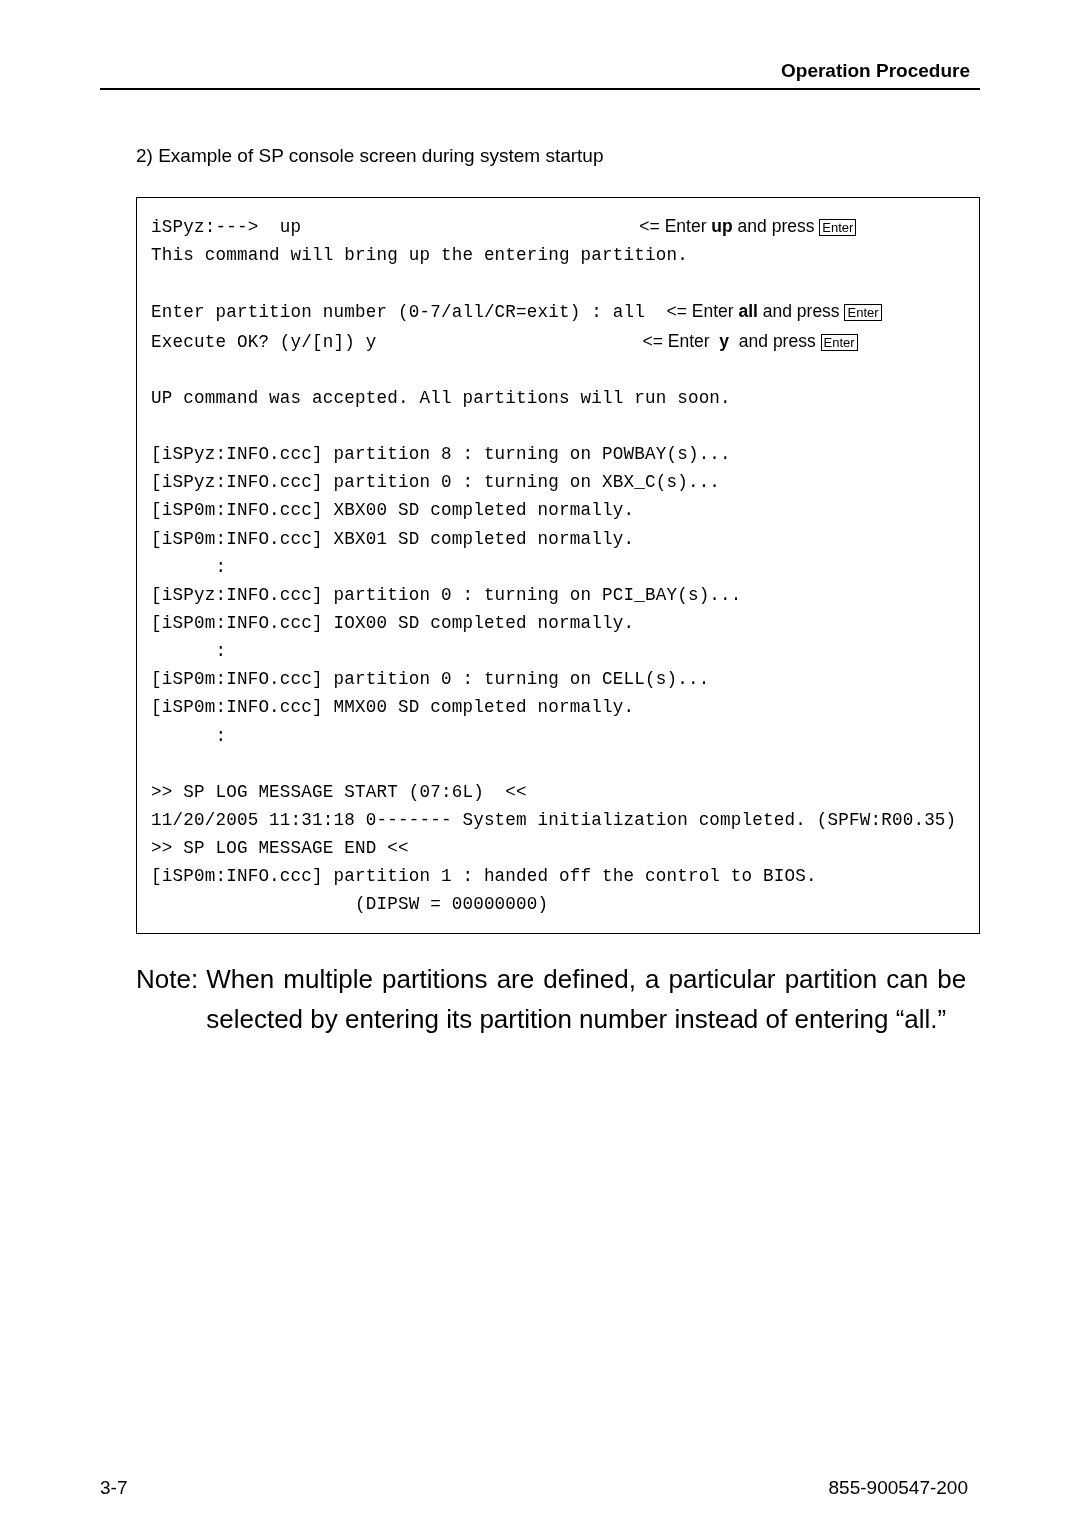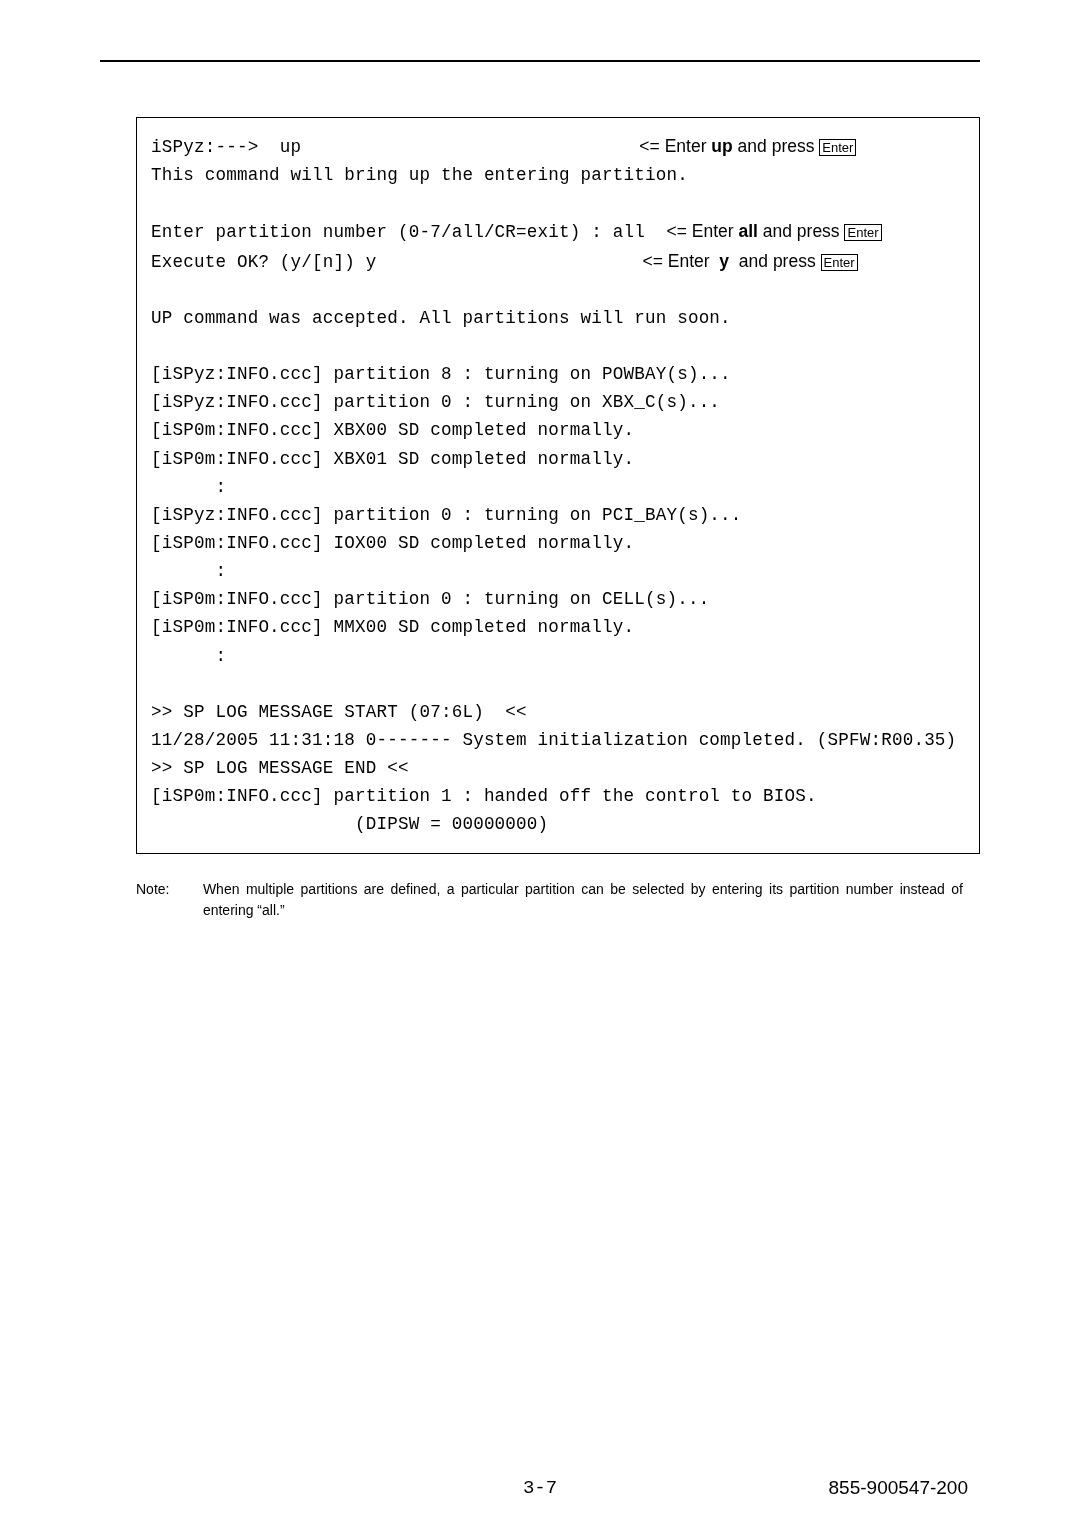--- a/index.html
+++ b/index.html
@@ -61,21 +61,21 @@
     .annot {
       font-family: Arial, "Helvetica Neue", Helvetica, sans-serif;
       font-size: 17.5px;
       letter-spacing: 0;
     }
     .bold {
       font-weight: bold;
       margin-top: 24px;
     }
     .note {
-      font-size: 14px;
+      font-size: 26px;
       margin-left: 36px;
       margin-top: 25px;
       line-height: 1.55;
     }
     .note-label {
       display: inline-block;
       width: 63px;
       vertical-align: top;
     }
     .note-body {
@@ -89,35 +89,36 @@
       position: absolute;
       bottom: 50px;
       left: 100px;
       right: 100px;
       font-size: 19px;
     }
     .footer-center {
       position: absolute;
       left: 0;
       right: 0;
-      text-align: center;
-      font-family: Liberation Mono, monospace;
+      text-align: left;
     }
     .footer-right {
       position: absolute;
       right: 12px;
     }
   </style>
 </head>
 <body>
 
 <div class="page">
 
+  <div class="header-right">Operation Procedure</div>
   <hr class="header-rule">
 
+  <div class="body-text">2)  Example of SP console screen during system startup</div>
 
   <div class="console-box"><span><span>iSPyz:---&gt;  up</span><span style="display:inline-block;width:338px;"></span><span class="annot"><span>&lt;= Enter </span><span class="bold">up</span><span> and press </span><span class="enter-key">Enter</span></span></span>
 <span>This command will bring up the entering partition.</span>
 <span></span>
 <span><span>Enter partition number (0-7/all/CR=exit) : all  </span><span class="annot"><span>&lt;= Enter </span><span class="bold">all</span><span> and press </span><span class="enter-key">Enter</span></span></span>
 <span><span>Execute OK? (y/[n]) y</span><span style="display:inline-block;width:266px;"></span><span class="annot"><span>&lt;= Enter </span><span class="bold"> y </span><span> and press </span><span class="enter-key">Enter</span></span></span>
 <span></span>
 <span>UP command was accepted. All partitions will run soon.</span>
 <span></span>
 <span>[iSPyz:INFO.ccc] partition 8 : turning on POWBAY(s)...</span>
@@ -126,21 +127,21 @@
 <span>[iSP0m:INFO.ccc] XBX01 SD completed normally.</span>
 <span>      :</span>
 <span>[iSPyz:INFO.ccc] partition 0 : turning on PCI_BAY(s)...</span>
 <span>[iSP0m:INFO.ccc] IOX00 SD completed normally.</span>
 <span>      :</span>
 <span>[iSP0m:INFO.ccc] partition 0 : turning on CELL(s)...</span>
 <span>[iSP0m:INFO.ccc] MMX00 SD completed normally.</span>
 <span>      :</span>
 <span></span>
 <span>&gt;&gt; SP LOG MESSAGE START (07:6L)  &lt;&lt;</span>
-<span>11/28/2005 11:31:18 0------- System initialization completed. (SPFW:R00.35)</span>
+<span>11/20/2005 11:31:18 0------- System initialization completed. (SPFW:R00.35)</span>
 <span>&gt;&gt; SP LOG MESSAGE END &lt;&lt;</span>
 <span>[iSP0m:INFO.ccc] partition 1 : handed off the control to BIOS.</span>
 <span>                   (DIPSW = 00000000)</span></div>
 
   <div class="note">
     <span class="note-label">Note:</span>
     <span class="note-body">When multiple partitions are defined, a particular partition can be selected by entering its partition number instead of entering “all.”</span>
   </div>
 
   <div class="footer">

